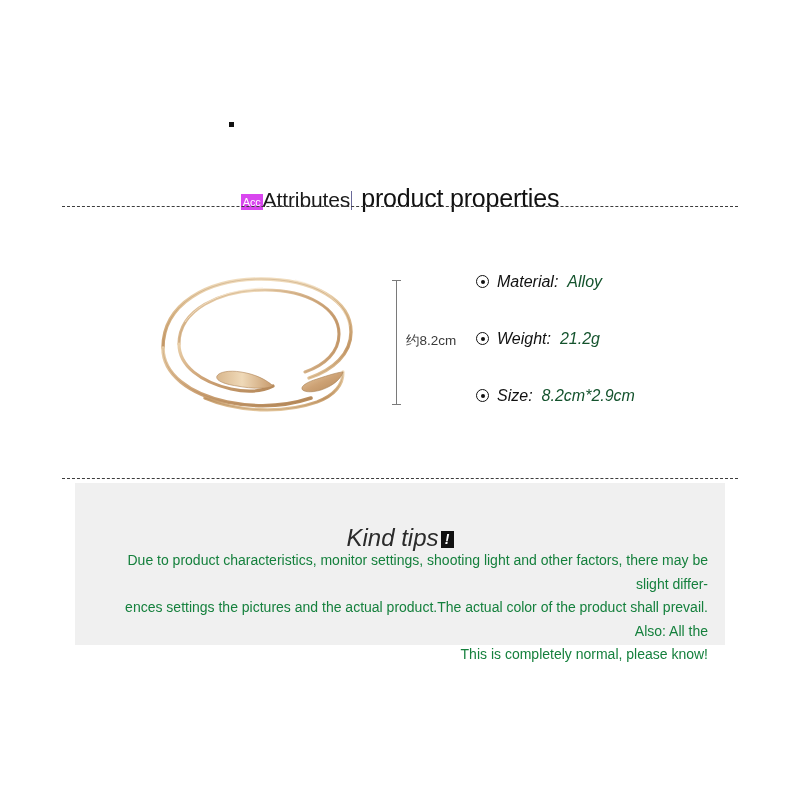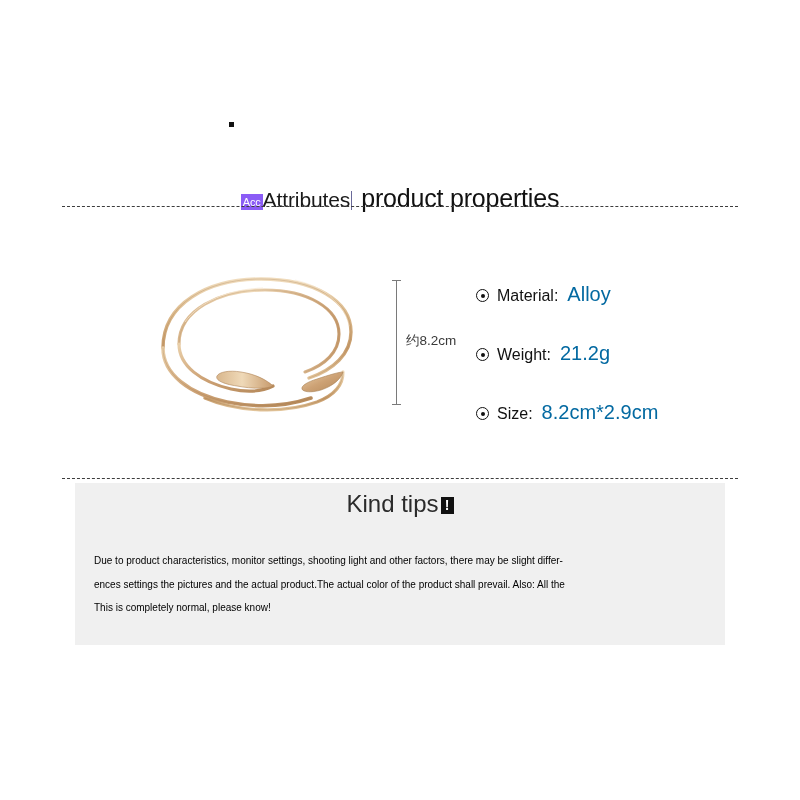--- a/index.html
+++ b/index.html
@@ -41,21 +41,21 @@
   .deco-square {
     position: absolute;
     left: -12px;
     top: -14px;
     width: 5px;
     height: 5px;
     background: #111111;
   }
   .acc-badge {
     display: inline-block;
-    background: #8b5cf6;
+    background: #d946ef;
     color: #ffffff;
     font-size: 11px;
     line-height: 14px;
     padding: 1px 2px 1px 2px;
     letter-spacing: -0.2px;
     position: relative;
     top: -1px;
   }
   .title-cn {
     font-size: 21px;
@@ -141,22 +141,23 @@
     font-size: 13.5px;
     line-height: 18px;
     color: #3a3a3a;
     white-space: nowrap;
   }
 
   
   .properties {
     position: absolute;
     left: 476px;
-    top: 44px;
+    top: 32px;
     width: 300px;
+    font-style: italic;
   }
   .prop-row {
     display: flex;
     align-items: baseline;
     margin-bottom: 37px;
     white-space: nowrap;
   }
   .prop-row:last-child { margin-bottom: 12px; }
   .prop-bullet {
     flex: 0 0 auto;
@@ -178,67 +179,69 @@
     height: 4px;
     border-radius: 50%;
     background: #111111;
   }
   .prop-label {
     font-size: 16px;
     line-height: 20px;
     color: #111111;
   }
   .prop-value {
-    font-size: 20px;
+    font-size: 16px;
     line-height: 20px;
-    color: #0369a1;
+    color: #14532d;
     margin-left: 9px;
   }
 
   
   .tips-panel {
     position: absolute;
     left: 75px;
     top: 483px;
     width: 650px;
     height: 162px;
     background: #f0f0f0;
   }
   .tips-heading {
     position: absolute;
     left: 0;
-    top: 6px;
+    top: 40px;
     width: 650px;
     text-align: center;
     font-size: 24px;
     line-height: 30px;
     color: #2b2b2b;
     white-space: nowrap;
+    font-style: italic;
   }
   .excl-badge {
     display: inline-block;
     background: #111111;
     color: #ffffff;
     font-size: 14px;
     line-height: 16px;
     font-weight: bold;
     width: 13px;
     height: 17px;
     text-align: center;
     vertical-align: 2px;
     margin-left: 2px;
   }
   .tips-body {
     position: absolute;
     left: 19px;
     top: 66px;
     width: 614px;
-    font-size: 10px;
+    font-size: 14px;
     line-height: 23.5px;
-    color: #000000;
+    color: #15803d;
+    text-align: right;
   }
   .tips-body p {
     margin: 0;
   }
 </style>
 </head>
 <body>
 
 <div class="page">
 

